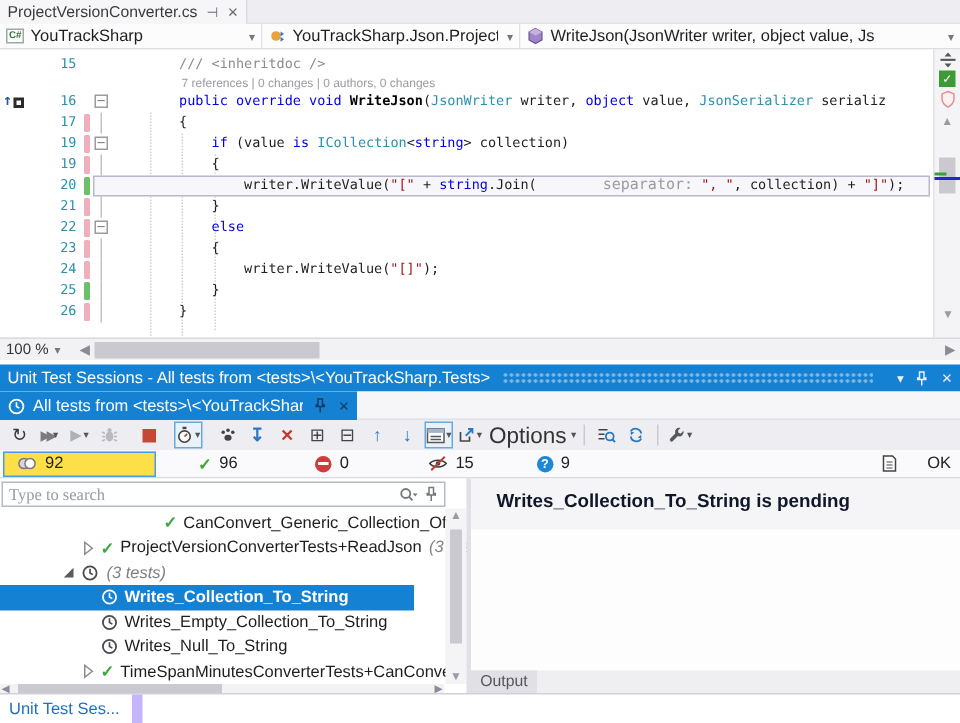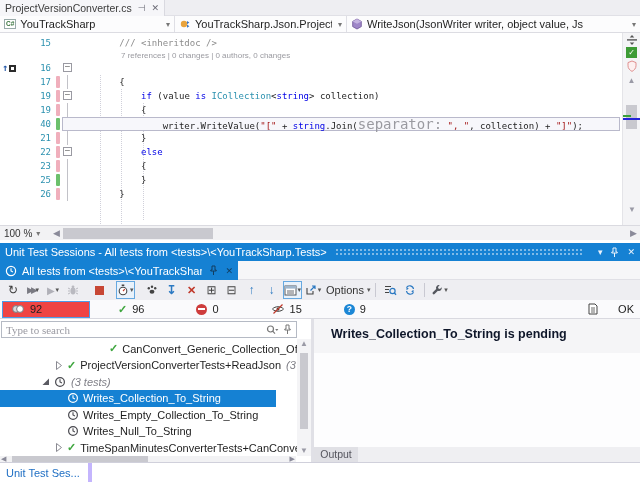--- a/index.html
+++ b/index.html
@@ -31,21 +31,21 @@
   .crow .ln { width:37px; flex:none; text-align:right; padding-right:5px; color:#2b91af; }
   .crow .barc { width:6px; flex:none; display:flex; }
   .barc i { width:4px; height:12px; margin-top:1px; border-radius:1px; }
   .barc i.pink { background:#f0afbc; } .barc i.green { background:#6cc06c; }
   .crow .foldc { width:14px; flex:none; position:relative; }
   .fbox { position:absolute; left:1px; top:2px; width:9px; height:9px; border:1px solid #9a9aa2; background:#fff; font-size:8px; line-height:6px; text-align:center; color:#555; }
   .fline { position:absolute; left:5px; top:0; bottom:0; border-left:1px solid #c2c2c8; }
   .crow .code { white-space:pre; position:relative; z-index:2; }
   .tok-k { color:#0000e6; } .tok-t { color:#2b91af; } .tok-s { color:#a31515; }
   .tok-p { color:#1e1e1e; } .tok-m { color:#000; font-weight:bold; }
-  .tok-h { color:#9a9aa0; font-size:14px; } .tok-doc { color:#8c8c8c; }
+  .tok-h { color:#9a9aa0; font-size:10px;margin-left:44px; } .tok-doc { color:#8c8c8c; }
   .lens { height:11px; line-height:11px; font-size:8px; color:#9a9aa0; font-family:"Liberation Sans",sans-serif; }
   .curbox { position:absolute; left:62px; right:2px; top:0; bottom:0; border:1px solid #b9b9cb; background:#f7f7fb; z-index:1; }
   .ovr { display:inline-flex; align-items:center; margin-left:2px; }
   .ovr b { color:#2458a8; font-size:10px; line-height:10px; font-weight:bold; }
   .ovr i { display:inline-block; width:7px; height:7px; background:#2b2b2b; position:relative; margin-left:1px; }
   .ovr i::after { content:""; position:absolute; left:2px; top:2px; width:3px; height:3px; background:#fff; }
   .iguide { position:absolute; width:0; border-left:1px dotted #d0d0da; z-index:0; }
 
   
   .erail { left:622px; top:33px; width:18px; height:192px; background:#f4f4f6; border-left:1px solid #e4e4e8; }
@@ -77,56 +77,56 @@
   .tbtn { display:inline-flex; align-items:center; justify-content:center; height:18px; min-width:18px; margin:0 1px; font-size:12px; color:#444; }
   .tbtn.dis { color:#b0b0b8; }
   .tbtn.boxed { border:1px solid #66a8e0; background:#e9f2fb; }
   .tbtn .caret { font-size:7px; color:#555; margin-left:1px; }
   .tsep { width:1px; height:14px; background:#c9c9d2; margin:0 4px; }
 
   
   .counters { left:0; top:300px; width:640px; height:19px; background:#fafafc; border-bottom:1px solid #d9d9e0; display:flex; align-items:center; font-size:11px; color:#222; }
   .cnt { display:flex; align-items:center; }
   .cnt .v { margin-left:5px; }
-  .cnt.sel { border:1px solid #4d9be8; background:#ef4444; height:17px; padding:0 8px; width:88px; margin-left:2px; }
+  .cnt.sel { border:1px solid #4d9be8; background:#fde047; height:17px; padding:0 8px; width:102px; margin-left:2px; }
   .noentry { display:inline-block; width:11px; height:11px; border-radius:50%; background:#ce3c3c; position:relative; }
   .noentry::after { content:""; position:absolute; left:2px; top:4.5px; width:7px; height:2px; background:#fff; }
   .qmark { display:inline-block; width:11px; height:11px; border-radius:50%; background:#1c87d6; color:#fff; font-size:8.5px; font-weight:bold; text-align:center; line-height:11px; }
   .okright { margin-left:auto; display:flex; align-items:center; margin-right:6px; }
   .okright .v { margin-left:20px; }
 
   
   .treepane { left:0; top:319px; width:311px; height:143px; background:#fff; }
   .searchrow { position:absolute; left:1px; top:2px; width:296px; height:17px; border:1px solid #b5bac4; background:#fff; display:flex; align-items:center; }
   .searchrow input { flex:1; border:none; outline:none; font-size:11px; color:#333; padding-left:4px; font-family:Liberation Serif, serif; background:transparent; }
   .searchrow input::placeholder { color:#9a9aa2; }
   .trow { position:absolute; left:0; width:296px; height:17px; display:flex; align-items:center; font-size:11px; }
   .trow .lbl { margin-left:4px; white-space:nowrap; }
   .trow .sfx { margin-left:5px; font-style:italic; color:#808088; white-space:nowrap; }
-  .trow.sel { background:#1581d3; color:#fff; width:276px; left:0; }
+  .trow.sel { background:#1581d3; color:#fff; width:276px; left:0;font-weight:bold; }
   .trow.sel .lbl { color:#fff; }
   .chk { color:#3fa63f; font-weight:bold; font-size:11px; }
   .vsc { position:absolute; right:0; top:20px; width:14px; height:117px; background:#f4f4f6; text-align:center; }
   .vsc .a { color:#9a9aa6; font-size:8px; line-height:10px; }
   .vsc .th { position:absolute; left:3px; top:14px; width:8px; height:76px; background:#c9c9cf; }
   .thbar { position:absolute; left:0; top:137px; width:296px; height:7px; background:#f2f2f4; }
   .thbar .th { position:absolute; left:12px; top:0; width:136px; height:7px; background:#c9c9cf; }
   .thbar .a { position:absolute; top:-1px; font-size:7px; color:#8a8a99; }
 
   
   .vsplit { left:311px; top:319px; width:3px; height:143px; background:#e0e0e6; }
   .detail { left:314px; top:319px; width:326px; height:143px; background:#f5f5f7; }
   .dheader { position:absolute; left:17px; top:8px; font-size:12.5px; font-weight:bold; color:#0f172a; }
   .dout { position:absolute; left:0px; top:34px; width:326px; height:94px; background:#fdfdfe; }
   .outtab { position:absolute; left:0px; top:128px; width:44px; height:15px; background:#e0e0e5; color:#55555e; font-size:10.5px; text-align:center; line-height:15px; }
   .outstrip { position:absolute; left:44px; top:128px; width:282px; height:15px; background:#efeff2; }
 
   
   .bottombar { left:0; top:462px; width:640px; height:20px; background:#fff; border-top:1px solid #d0d0db; }
-  .btab { position:absolute; left:0; top:0; height:19px; padding:0 8px 0 6px; border-right:4px solid #c4b5fd; display:flex; align-items:center; font-size:11px; color:#1f6fc4; white-space:nowrap; }
+  .btab { position:absolute; left:0; top:0; height:19px; padding:0 8px 0 6px; border-right:7px solid #c4b5fd; display:flex; align-items:center; font-size:11px; color:#1f6fc4; white-space:nowrap; }
 
   svg { display:block; }
 </style>
 </head>
 <body>
 
 <div class="app">
 
   <div class="abs doctabs">
     <div class="doctab">
@@ -182,20 +182,21 @@
       <div class="crow">
         <span class="bp"><span class="ovr">
             <b>↑</b>
             <i></i>
           </span></span>
         <span class="ln">16</span>
         <span class="barc"></span>
         <span class="foldc">
           <span class="fbox">–</span>
         </span>
+        <span class="code"><span class="tok-k">        public override void </span><span class="tok-m">WriteJson</span><span class="tok-p">(</span><span class="tok-t">JsonWriter</span><span class="tok-p"> writer, </span><span class="tok-k">object</span><span class="tok-p"> value, </span><span class="tok-t">JsonSerializer</span><span class="tok-p"> serializ</span></span>
       </div>
       <div class="crow">
         <span class="bp"></span>
         <span class="ln">17</span>
         <span class="barc">
           <i class="pink"></i>
         </span>
         <span class="foldc">
           <span class="fline"></span>
         </span>
@@ -219,21 +220,21 @@
           <i class="pink"></i>
         </span>
         <span class="foldc">
           <span class="fline"></span>
         </span>
         <span class="code"><span class="tok-p">            {</span></span>
       </div>
       <div class="crow">
         <div class="curbox"></div>
         <span class="bp"></span>
-        <span class="ln">40</span>
+        <span class="ln">20</span>
         <span class="barc">
           <i class="green"></i>
         </span>
         <span class="foldc">
           <span class="fline"></span>
         </span>
         <span class="code"><span class="tok-p">                writer.WriteValue(</span><span class="tok-s">"["</span><span class="tok-p"> + </span><span class="tok-k">string</span><span class="tok-p">.Join(</span><span class="tok-h">separator:</span><span class="tok-s"> ", "</span><span class="tok-p">, collection) + </span><span class="tok-s">"]"</span><span class="tok-p">);</span></span>
       </div>
       <div class="crow">
         <span class="bp"></span>
@@ -260,20 +261,31 @@
       <div class="crow">
         <span class="bp"></span>
         <span class="ln">23</span>
         <span class="barc">
           <i class="pink"></i>
         </span>
         <span class="foldc">
           <span class="fline"></span>
         </span>
         <span class="code"><span class="tok-p">            {</span></span>
+      </div>
+      <div class="crow">
+        <span class="bp"></span>
+        <span class="ln">24</span>
+        <span class="barc">
+          <i class="pink"></i>
+        </span>
+        <span class="foldc">
+          <span class="fline"></span>
+        </span>
+        <span class="code"><span class="tok-p">                writer.WriteValue(</span><span class="tok-s">"[]"</span><span class="tok-p">);</span></span>
       </div>
       <div class="crow">
         <span class="bp"></span>
         <span class="ln">25</span>
         <span class="barc">
           <i class="green"></i>
         </span>
         <span class="foldc">
           <span class="fline"></span>
         </span>
@@ -419,21 +431,21 @@
         <span class="caret">▾</span>
       </span>
       <span class="tbtn">
         <svg width="12" height="12" viewBox="0 0 12 12">
           <path d="M2 4v6h6V7" fill="none" stroke="#444" stroke-width="1.1"></path>
           <path d="M5.5 6.5L10 2M7 2h3v3" fill="none" stroke="#2b79c2" stroke-width="1.2"></path>
         </svg>
         <span class="caret">▾</span>
       </span>
       <span class="tbtn">
-        <span style="font-size:11px;color:#333;padding:0 2px">Options</span>
+        <span style="font-size:15px;color:#333;padding:0 2px">Options</span>
         <span class="caret">▾</span>
       </span>
       <span class="tsep"></span>
       <span class="tbtn">
         <svg width="13" height="12" viewBox="0 0 13 12">
           <path d="M1 2.5h6M1 5.5h4M1 8.5h4" stroke="#444" stroke-width="1.1"></path>
           <circle cx="8.5" cy="7" r="2.6" fill="none" stroke="#2b79c2" stroke-width="1.2"></circle>
           <path d="M10.4 9L12 10.8" stroke="#2b79c2" stroke-width="1.3"></path>
         </svg>
       </span>

